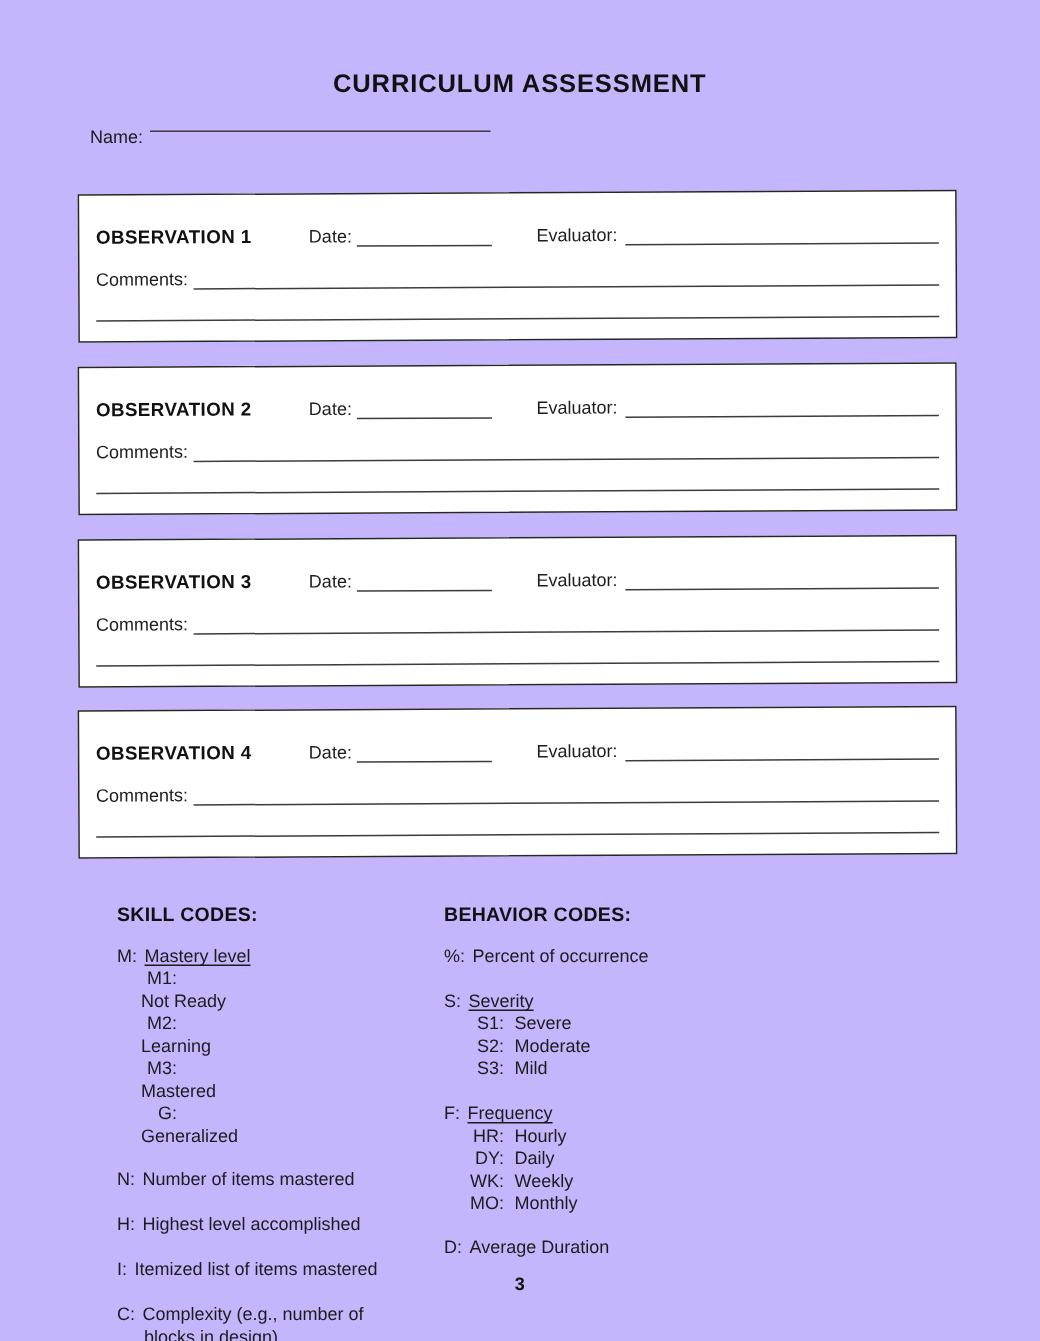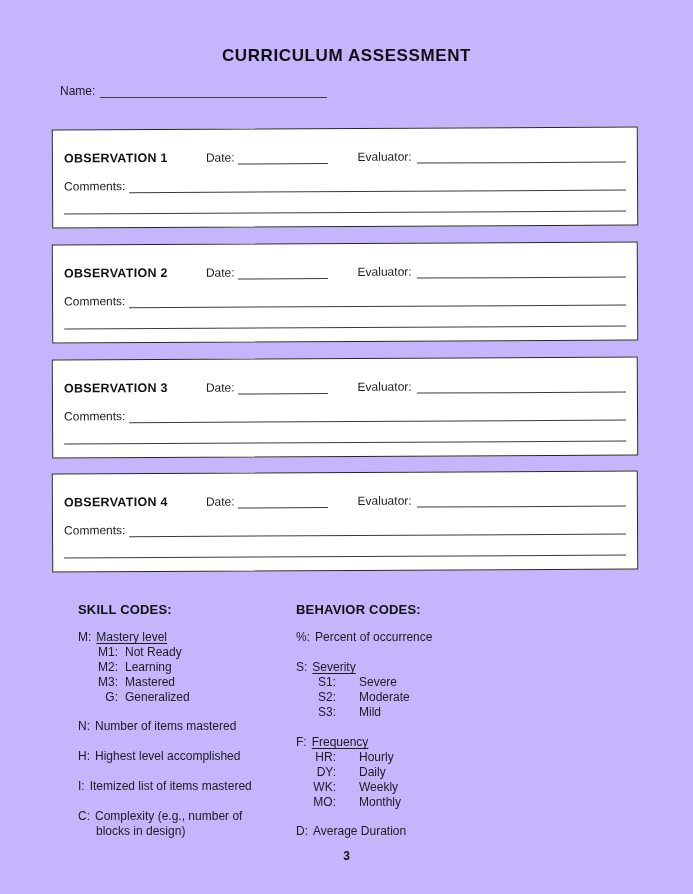--- a/index.html
+++ b/index.html
@@ -6,21 +6,21 @@
   .page {
     position:relative; width:693px; height:894px; background:#c4b5fd;
     font-family:"Liberation Sans", sans-serif; color:#1c1c1c; overflow:hidden;
   }
   .doc-title {
     position:absolute; top:46px; left:0; width:100%; text-align:center;
     font-size:17px; font-weight:bold; letter-spacing:0.6px; color:#111;
   }
   .name-row {
     position:absolute; top:84px; left:60px; width:280px;
-    display:flex; align-items:flex-end; font-size:12px;
+    display:flex; font-size:12px;
   }
   .name-row .lbl { line-height:14px; }
   .uline { height:3px; border-bottom:1.3px solid #3c3c3c; display:inline-block; }
   .name-line { width:227px; margin-left:5px; }
 
   .obs-box {
     position:absolute; left:52px; width:586px; height:99px;
     border:1.5px solid #262626; box-sizing:border-box; padding:0 11px;
     transform:rotate(-0.3deg); background:#fff;
   }
@@ -40,23 +40,23 @@
   .skill-col { left:78px; width:250px; }
   .behavior-col { left:296px; width:240px; }
   .codes-heading { font-size:13px; font-weight:bold; letter-spacing:0.2px; line-height:16px; color:#111; }
   .entry { margin-top:12px; }
   .entry-sp { margin-top:15px; }
   .entry-main { display:flex; }
   .tcode { margin-right:5px; white-space:nowrap; }
   .u { text-decoration:underline; text-underline-offset:2px; }
   .sub { display:flex; }
   .subcode { text-align:right; margin-right:7px; white-space:nowrap; }
-  .skill-col .sub { padding-left:16px; }
+  .skill-col .sub { padding-left:16px;flex-direction:column; }
   .skill-col .subcode { width:24px; }
-  .behavior-col .sub { padding-left:12px;gap:16px; }
+  .behavior-col .sub { padding-left:12px; }
   .behavior-col .subcode { width:28px; }
   .cont-line { padding-left:1px; }
   .entry-n { margin-top:14px; }
   .entry-d { margin-top:14px; }
   .page-num {
     position:absolute; top:849px; left:0; width:100%; text-align:center;
     font-size:12px; font-weight:bold; color:#111;
   }
 </style>
 </head>

